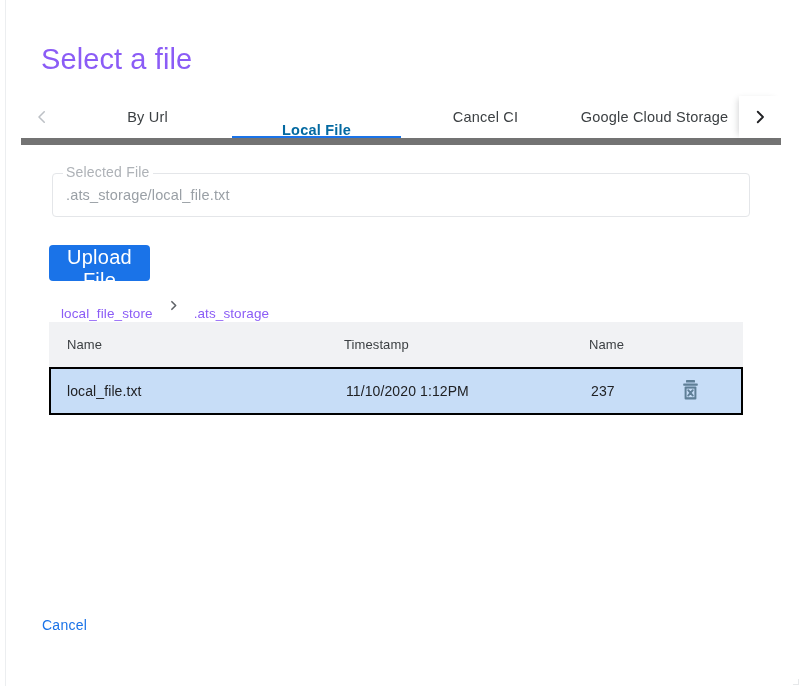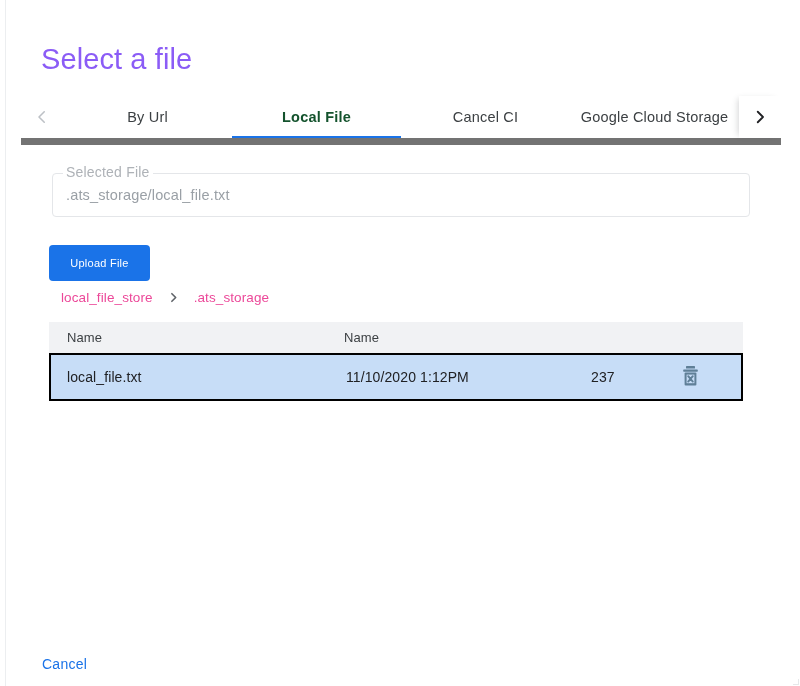--- a/index.html
+++ b/index.html
@@ -99,22 +99,23 @@
     font-size: 14.5px;
     color: #3c4043;
     letter-spacing: 0.2px;
     cursor: pointer;
     position: relative;
     padding: 0 4px;
     box-sizing: border-box;
     white-space: nowrap;
   }
   .tab.active {
-    color: #14532d;
+    color: #0369a1;
     font-weight: 700;
+    align-items: flex-end;
   }
   .tab.active::after {
     content: "";
     position: absolute;
     left: 0;
     right: 0;
     bottom: -1px;
     height: 3px;
     background: #1a73e8;
   }
@@ -156,21 +157,21 @@
     color: #9aa0a6;
     letter-spacing: 0.15px;
   }
 
   
   .btn {
     font-family: "Liberation Sans", sans-serif;
     border: none;
     cursor: pointer;
     border-radius: 4px;
-    font-size: 11px;
+    font-size: 20px;
     letter-spacing: 0.25px;
   }
   .btn-primary {
     background: #1a73e8;
     color: #ffffff;
   }
   .upload-btn {
     position: absolute;
     left: 49px;
     top: 245px;
@@ -181,43 +182,44 @@
   
   .breadcrumb {
     position: absolute;
     left: 61px;
     top: 290px;
     display: flex;
     align-items: center;
     font-size: 13.5px;
   }
   .crumb {
-    color: #ec4899;
+    color: #8b5cf6;
     cursor: pointer;
     letter-spacing: 0.1px;
+    margin-top: 16px;
   }
   .crumb-sep {
     margin: 0 14px;
     color: #5f6368;
     display: flex;
     align-items: center;
     font-weight: 700;
   }
 
   
   .table {
     position: absolute;
     left: 49px;
     top: 322px;
     width: 694px;
   }
   .thead {
     display: flex;
     align-items: center;
-    height: 31px;
+    height: 45px;
     background: #f1f2f4;
   }
   .th {
     font-size: 13px;
     color: #3c4043;
     letter-spacing: 0.1px;
   }
   .col-name   { flex: 0 0 295px; padding-left: 18px; box-sizing: border-box; }
   .col-time   { flex: 0 0 245px; text-align: left; }
   .col-size   { flex: 0 0 90px;  text-align: left; }
@@ -246,21 +248,21 @@
     cursor: pointer;
     display: flex;
     align-items: center;
     color: #5f7f97;
   }
 
   
   .footer {
     position: absolute;
     left: 29px;
-    top: 647px;
+    top: 608px;
     display: flex;
     align-items: center;
     gap: 13px;
   }
   .btn-text {
     background: transparent;
     color: #1a73e8;
     padding: 9px 13px;
     font-size: 14px;
   }
@@ -327,20 +329,21 @@
       <svg width="13" height="13" viewBox="0 0 24 24" fill="none" stroke="currentColor" stroke-width="3" stroke-linecap="round" stroke-linejoin="round">
         <polyline points="9 5 16 12 9 19"></polyline>
       </svg>
     </span>
     <span class="crumb">.ats_storage</span>
   </div>
 
   <div class="table">
     <div class="thead">
       <div class="th col-name">Name</div>
+      <div class="th col-time">Timestamp</div>
       <div class="th col-size">Name</div>
       <div class="th col-action"></div>
     </div>
 
     <div class="row">
       <div class="td col-name">local_file.txt</div>
       <div class="td col-time">11/10/2020 1:12PM</div>
       <div class="td col-size">237</div>
       <div class="col-action">
         <button class="delete-btn">

